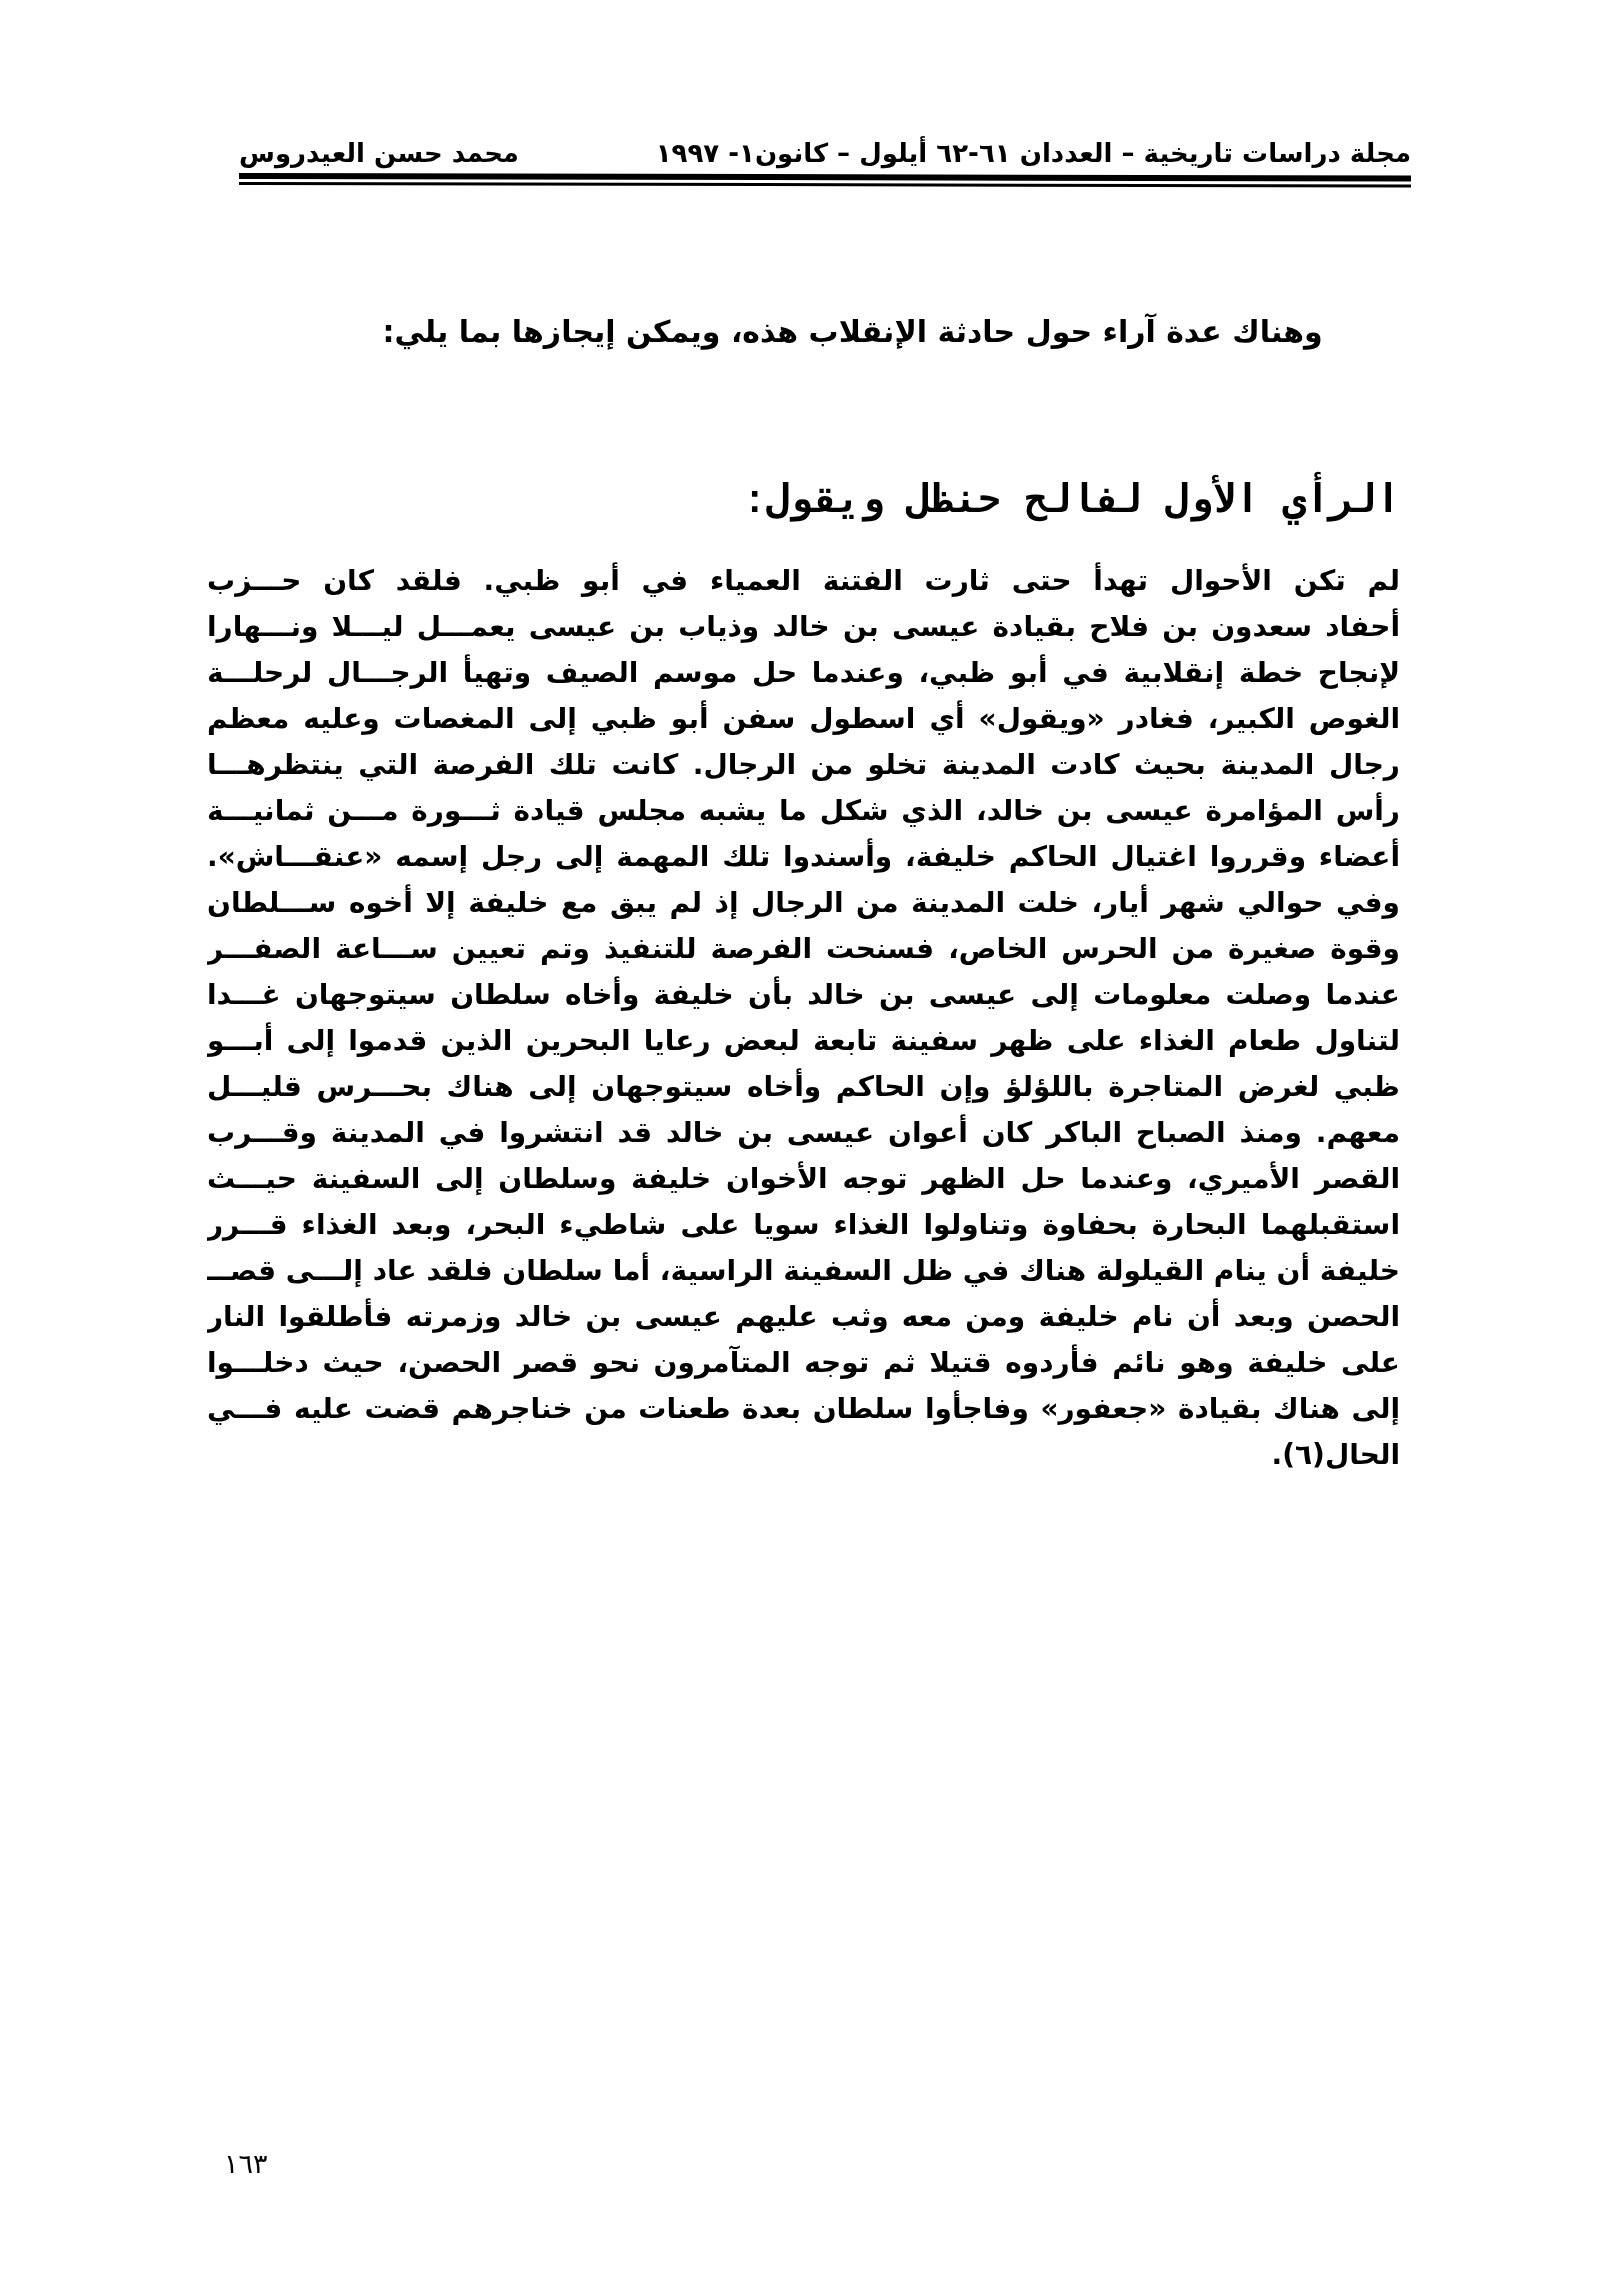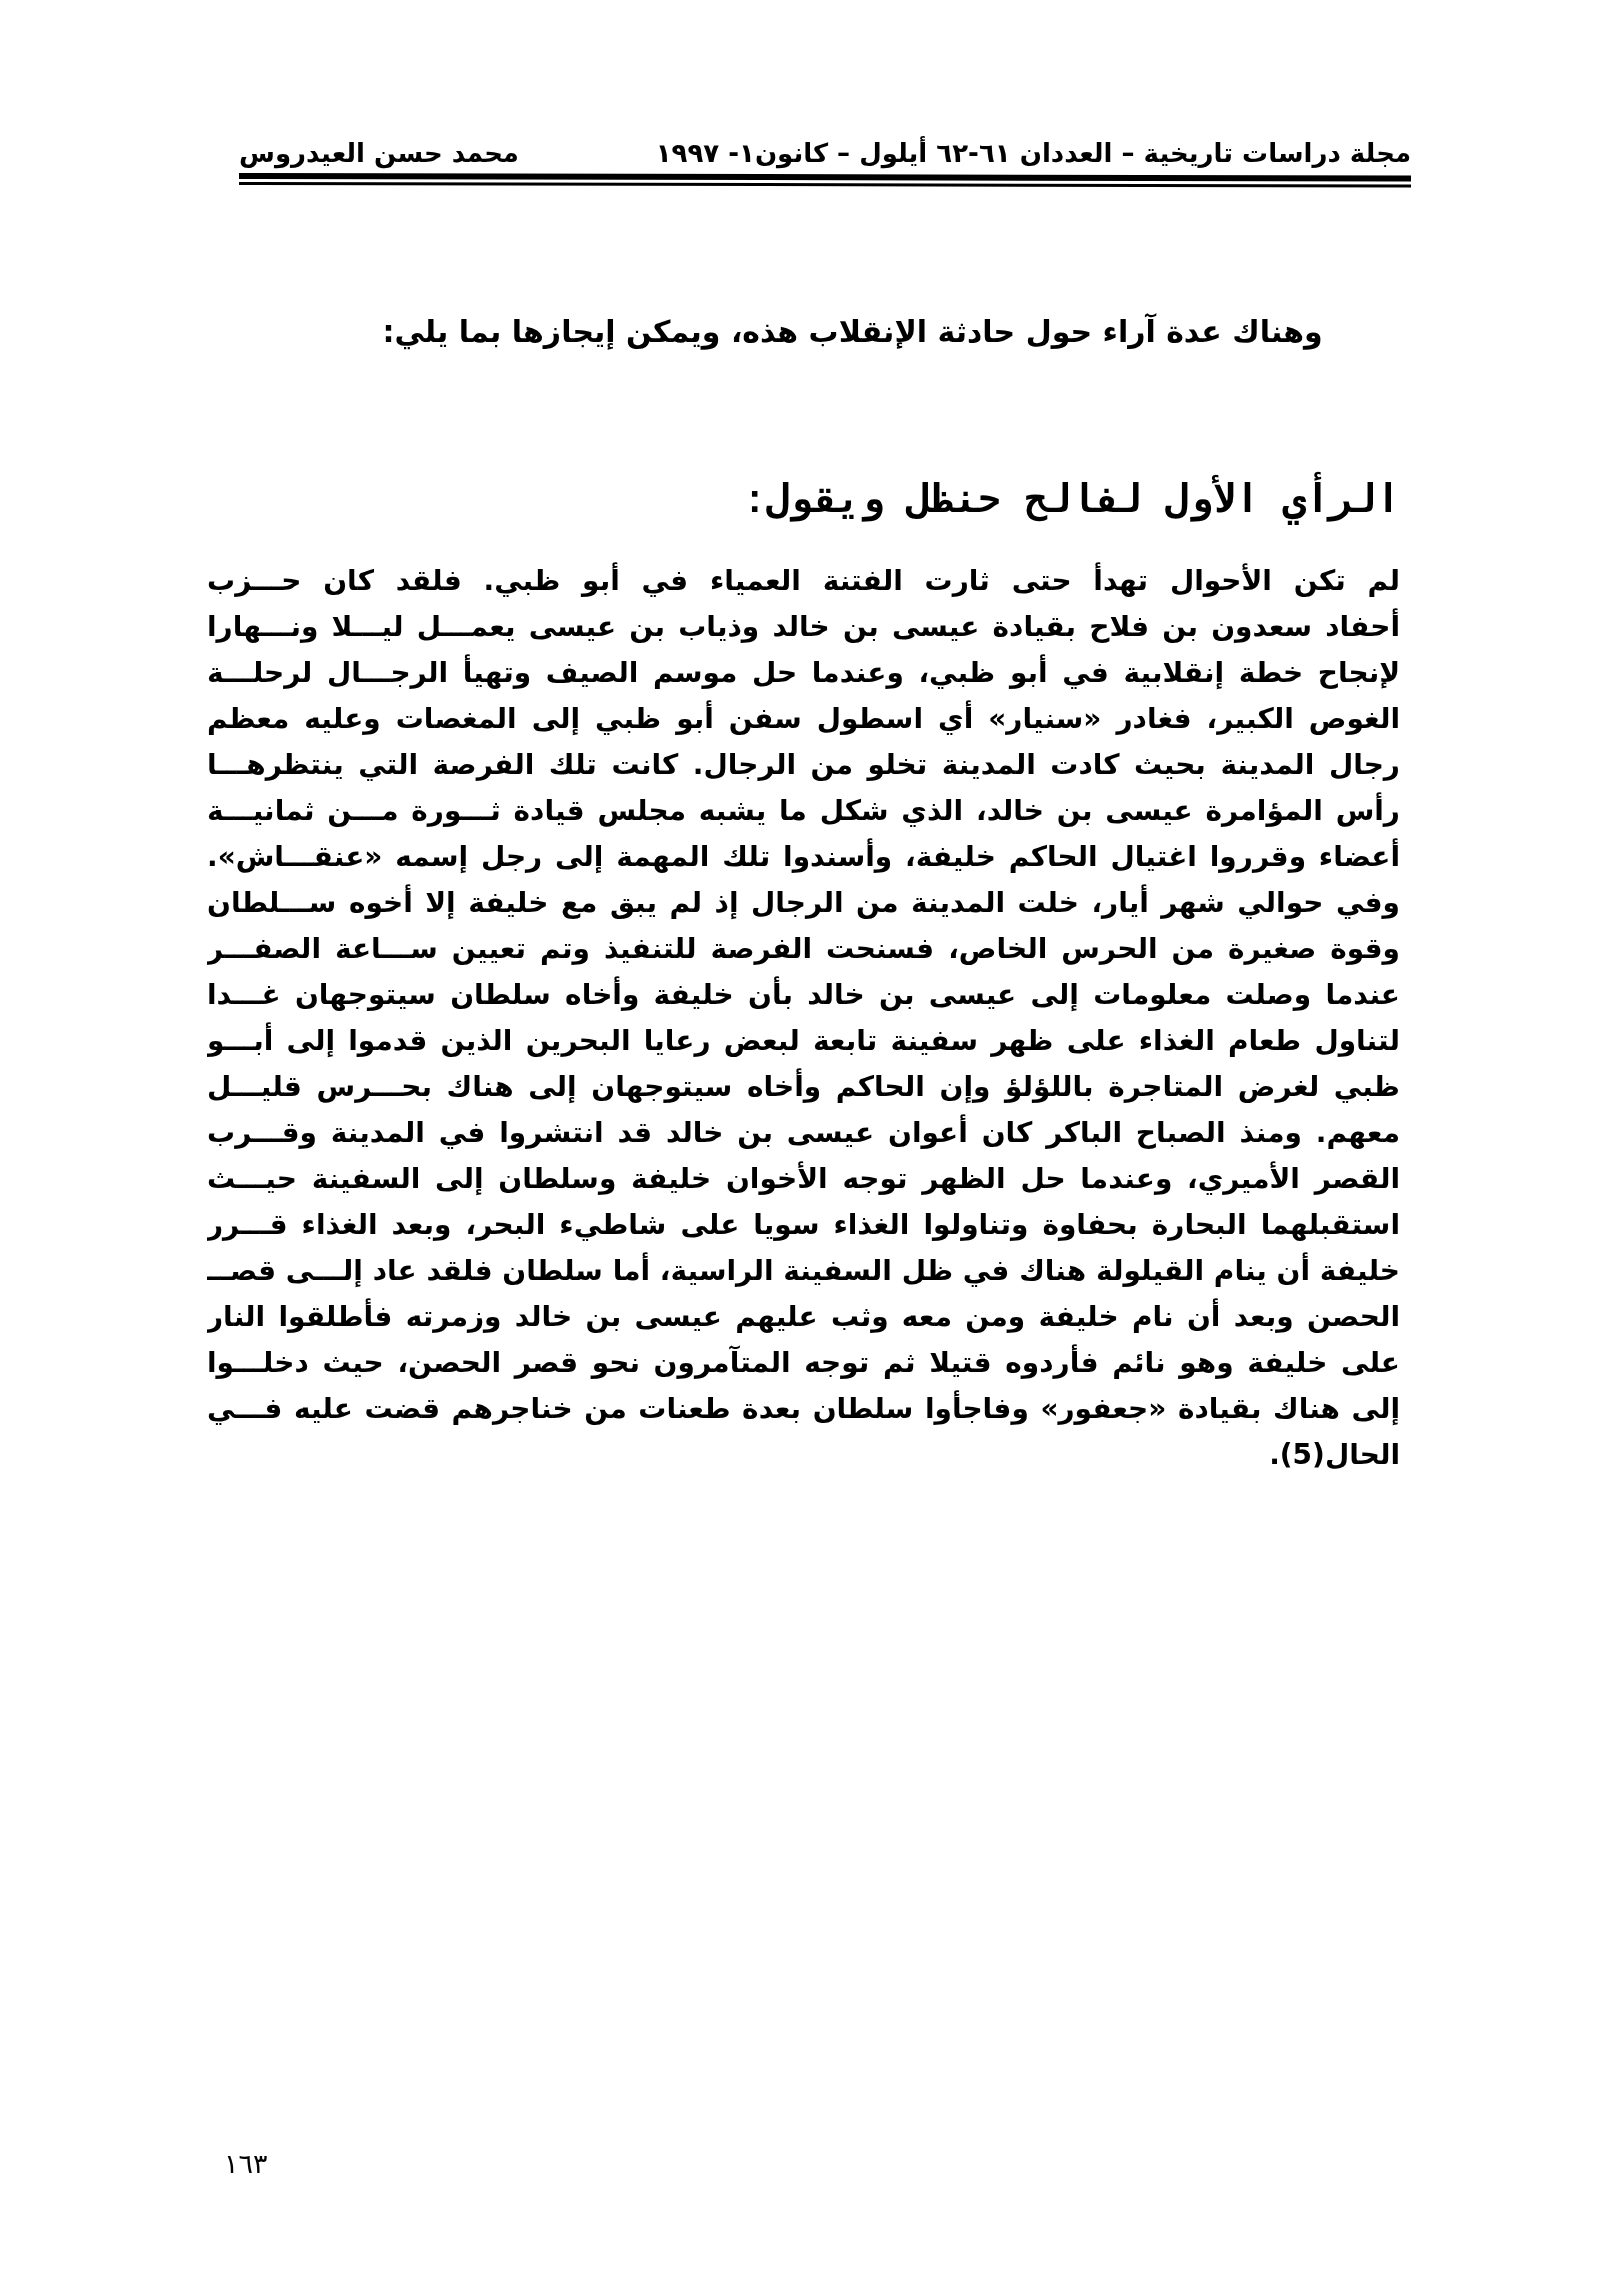--- a/index.html
+++ b/index.html
@@ -141,35 +141,35 @@
   <div class="rule-thin"></div>
 
   <div class="intro-line">وهناك عدة آراء حول حادثة الإنقلاب هذه، ويمكن إيجازها بما يلي:</div>
 
   <div class="section-heading">الرأي الأول لفالح حنظل ويقول:</div>
 
   <div class="body-text">
     <div class="body-line">لم تكن الأحوال تهدأ حتى ثارت الفتنة العمياء في أبو ظبي. فلقد كان حـــزب</div>
     <div class="body-line">أحفاد سعدون بن فلاح بقيادة عيسى بن خالد وذياب بن عيسى يعمـــل ليـــلا ونـــهارا</div>
     <div class="body-line">لإنجاح خطة إنقلابية في أبو ظبي، وعندما حل موسم الصيف وتهيأ الرجـــال لرحلـــة</div>
-    <div class="body-line">الغوص الكبير، فغادر «سنيار» أي اسطول سفن أبو ظبي إلى المغصات وعليه معظم</div>
+    <div class="body-line">الغوص الكبير، فغادر «ويقول» أي اسطول سفن أبو ظبي إلى المغصات وعليه معظم</div>
     <div class="body-line">رجال المدينة بحيث كادت المدينة تخلو من الرجال. كانت تلك الفرصة التي ينتظرهـــا</div>
     <div class="body-line">رأس المؤامرة عيسى بن خالد، الذي شكل ما يشبه مجلس قيادة ثـــورة مـــن ثمانيـــة</div>
     <div class="body-line">أعضاء وقرروا اغتيال الحاكم خليفة، وأسندوا تلك المهمة إلى رجل إسمه «عنقـــاش».</div>
     <div class="body-line">وفي حوالي شهر أيار، خلت المدينة من الرجال إذ لم يبق مع خليفة إلا أخوه ســـلطان</div>
     <div class="body-line">وقوة صغيرة من الحرس الخاص، فسنحت الفرصة للتنفيذ وتم تعيين ســـاعة الصفـــر</div>
     <div class="body-line">عندما وصلت معلومات إلى عيسى بن خالد بأن خليفة وأخاه سلطان سيتوجهان غـــدا</div>
     <div class="body-line">لتناول طعام الغذاء على ظهر سفينة تابعة لبعض رعايا البحرين الذين قدموا إلى أبـــو</div>
     <div class="body-line">ظبي لغرض المتاجرة باللؤلؤ وإن الحاكم وأخاه سيتوجهان إلى هناك بحـــرس قليـــل</div>
     <div class="body-line">معهم. ومنذ الصباح الباكر كان أعوان عيسى بن خالد قد انتشروا في المدينة وقـــرب</div>
     <div class="body-line">القصر الأميري، وعندما حل الظهر توجه الأخوان خليفة وسلطان إلى السفينة حيـــث</div>
     <div class="body-line">استقبلهما البحارة بحفاوة وتناولوا الغذاء سويا على شاطيء البحر، وبعد الغذاء قـــرر</div>
     <div class="body-line">خليفة أن ينام القيلولة هناك في ظل السفينة الراسية، أما سلطان فلقد عاد إلـــى قصـــر</div>
     <div class="body-line">الحصن وبعد أن نام خليفة ومن معه وثب عليهم عيسى بن خالد وزمرته فأطلقوا النار</div>
     <div class="body-line">على خليفة وهو نائم فأردوه قتيلا ثم توجه المتآمرون نحو قصر الحصن، حيث دخلـــوا</div>
     <div class="body-line">إلى هناك بقيادة «جعفور» وفاجأوا سلطان بعدة طعنات من خناجرهم قضت عليه فـــي</div>
-    <div class="body-line last">الحال(5).</div>
+    <div class="body-line last">الحال(٦).</div>
   </div>
 
   <div class="page-number">١٦٣</div>
 
 </div>
 
 
 </body></html>

